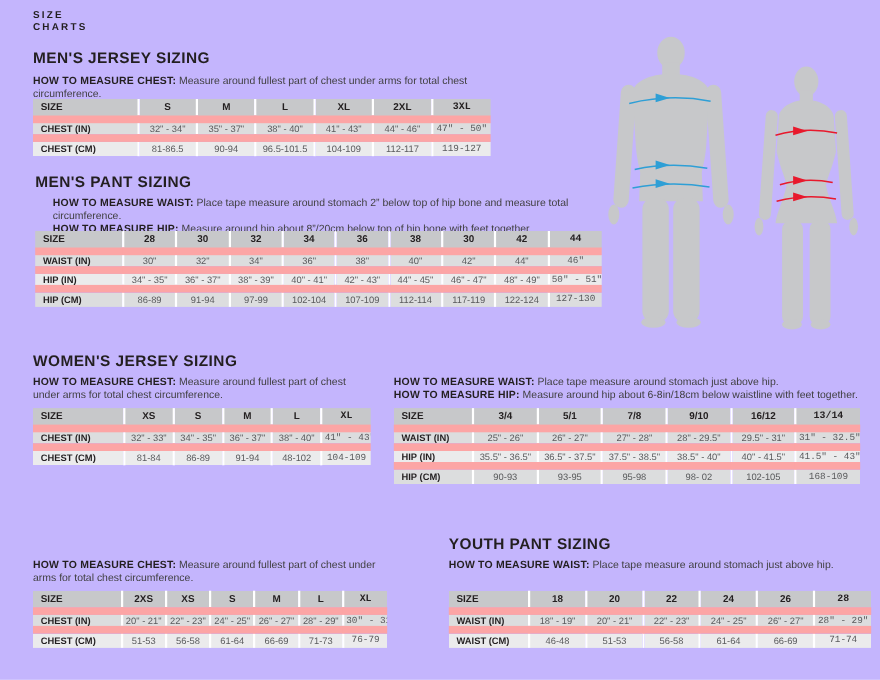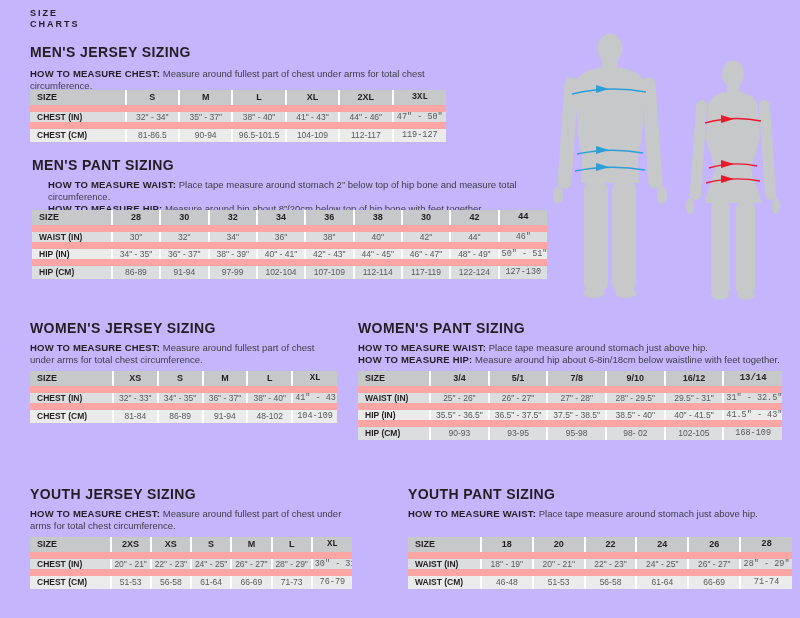--- a/index.html
+++ b/index.html
@@ -222,21 +222,20 @@
             <td>86-89</td>
             <td>91-94</td>
             <td>48-102</td>
             <td>104-109</td>
           </tr>
         </tbody>
       </table>
   </div>
 
   <div class="section" id="sec-womens-pant">
-    <h2>WOMEN'S PANT SIZING</h2>
     <p class="howto">
       <b>HOW TO MEASURE WAIST:</b> <span>Place tape measure around stomach just above hip.</span><br>
       <b>HOW TO MEASURE HIP:</b> <span>Measure around hip about 6-8in/18cm below waistline with feet together.</span>
     </p>
     <table class="size-table" style="--c1:17%">
         <thead>
           <tr>
             <th>SIZE</th>
             <th>3/4</th>
             <th>5/1</th>
@@ -272,21 +271,20 @@
             <td>95-98</td>
             <td>98- 02</td>
             <td>102-105</td>
             <td>168-109</td>
           </tr>
         </tbody>
       </table>
   </div>
 
   <div class="section" id="sec-youth-jersey">
-    <h2>YOUTH JERSEY SIZING</h2>
     <p class="howto"><b>HOW TO MEASURE CHEST:</b> <span>Measure around fullest part of chest under arms for total chest circumference.</span></p>
     <table class="size-table" style="--c1:25%">
         <thead>
           <tr>
             <th>SIZE</th>
             <th>2XS</th>
             <th>XS</th>
             <th>S</th>
             <th>M</th>
             <th>L</th>

